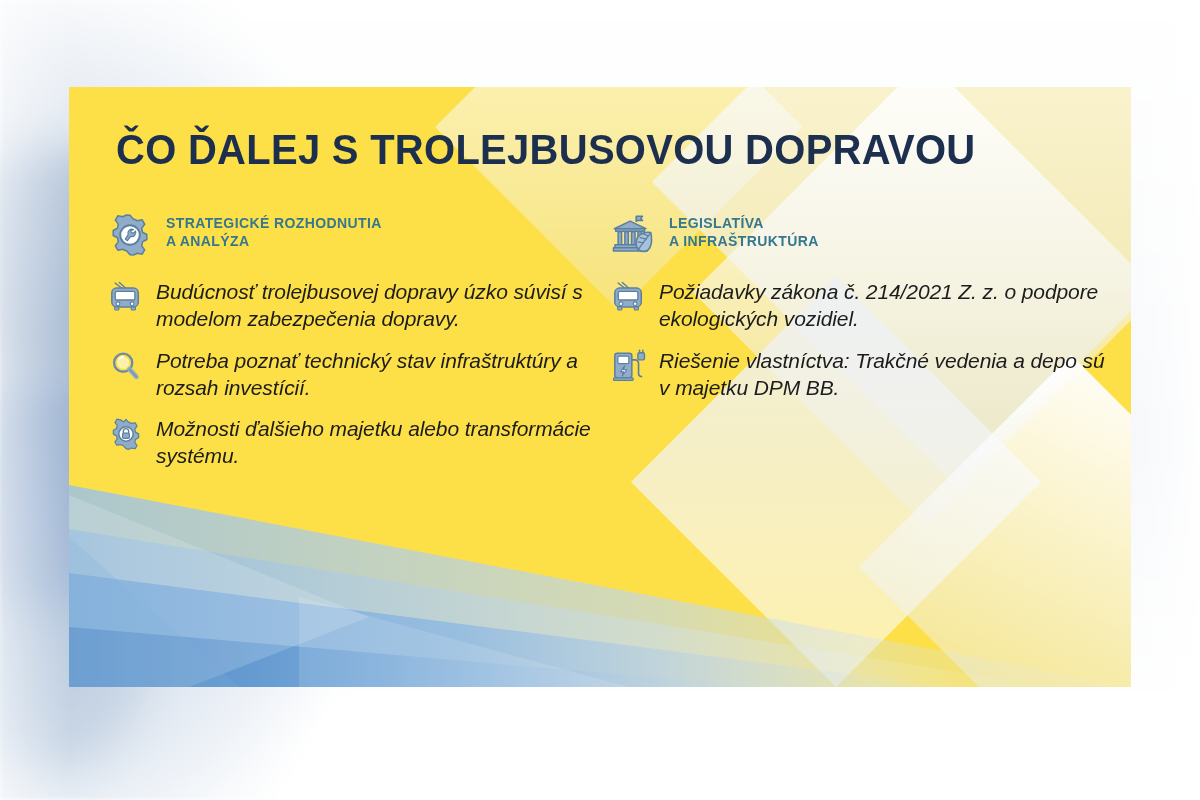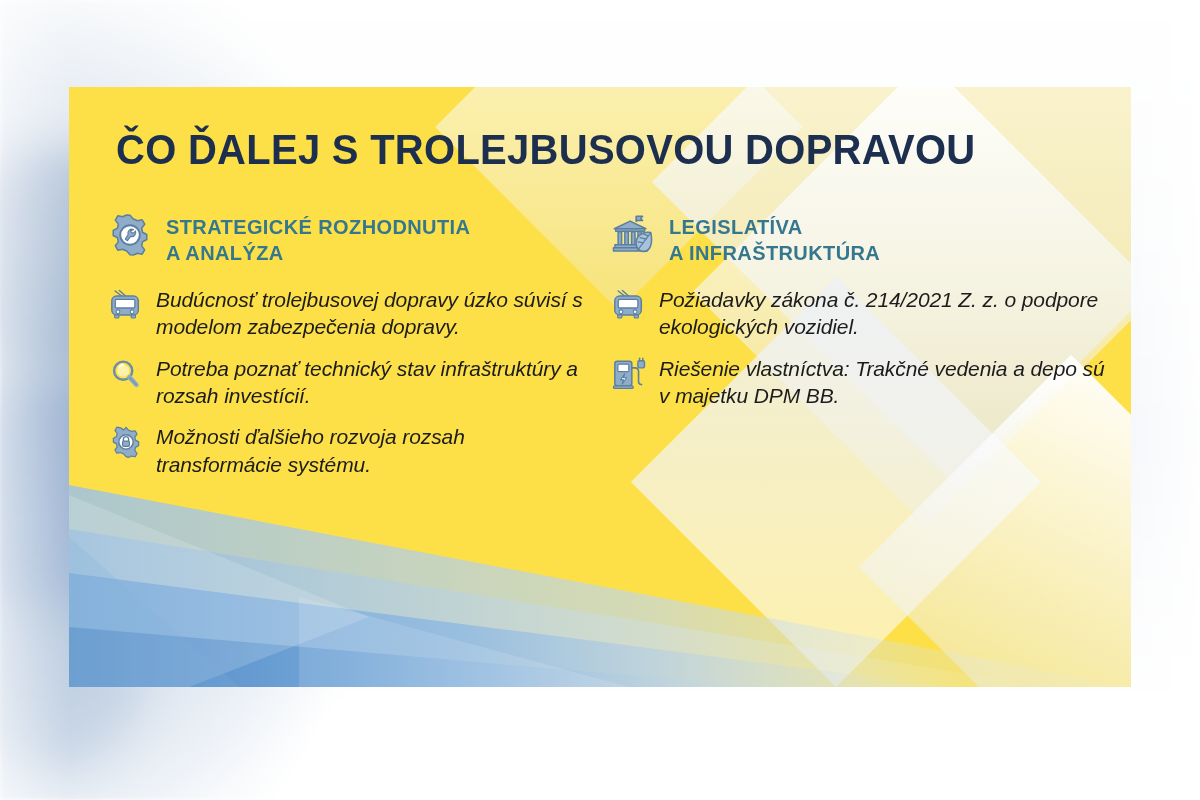--- a/index.html
+++ b/index.html
@@ -127,21 +127,21 @@
     gap: 13px;
     margin-bottom: 20px;
   }
   .col-head .headicon {
     flex: 0 0 auto;
     width: 46px;
     height: 46px;
     margin-top: -3px;
   }
   .col-head .headtext {
-    font-size: 20px;
+    font-size: 14px;
     font-weight: bold;
     line-height: 1.28;
     letter-spacing: 0.4px;
     color: #35778f;
     white-space: pre-line;
     font-family: "Liberation Sans", sans-serif;
   }
 
   .bullets { margin: 0; padding: 0; list-style: none; }
   .bullet {
@@ -284,21 +284,21 @@
             <span class="bicon">
               <svg viewBox="0 0 40 36" width="38" height="34">
                 <g fill="#8fadc9" stroke="#5d7f9f" stroke-width="1.3" stroke-linejoin="round">
                   <path d="M20 2.5l2.6 3a13.5 13.5 0 0 1 3.2 1.35l3.9-.72 2 3.45-2.4 3.2c.33 1.03.53 2.12.58 3.24l3.5 1.86v4l-3.5 1.86a13.5 13.5 0 0 1-.58 3.24l2.4 3.2-2 3.45-3.9-.72a13.5 13.5 0 0 1-3.2 1.35L20 33.5l-2.6-3a13.5 13.5 0 0 1-3.2-1.35l-3.9.72-2-3.45 2.4-3.2a13.5 13.5 0 0 1-.58-3.24L6.6 18.1v-4l3.5-1.86c.05-1.12.25-2.21.58-3.24L8.3 5.8l2-3.45 3.9.72A13.5 13.5 0 0 1 17.4 5.5z"></path>
                 </g>
                 <circle cx="20" cy="18" r="7.6" fill="#ffffff" stroke="#5d7f9f" stroke-width="1.6"></circle>
                 <path d="M17.2 17.2v-2.1a2.8 2.8 0 0 1 5.6 0v2.1" fill="none" stroke="#5d7f9f" stroke-width="1.5"></path>
                 <rect x="16.4" y="17" width="7.2" height="5.6" rx="1.2" fill="#8fadc9" stroke="#5d7f9f" stroke-width="1.3"></rect>
               </svg>
             </span>
-            <span class="btext">Možnosti ďalšieho rozvoja rozsah transformácie systému.</span>
+            <span class="btext">Možnosti ďalšieho majetku alebo transformácie systému.</span>
           </li>
 
         </ul>
       </div>
 
       <div class="col right">
 
         <div class="col-head">
           <span class="headicon">
             <svg viewBox="0 0 48 48" width="46" height="46">

